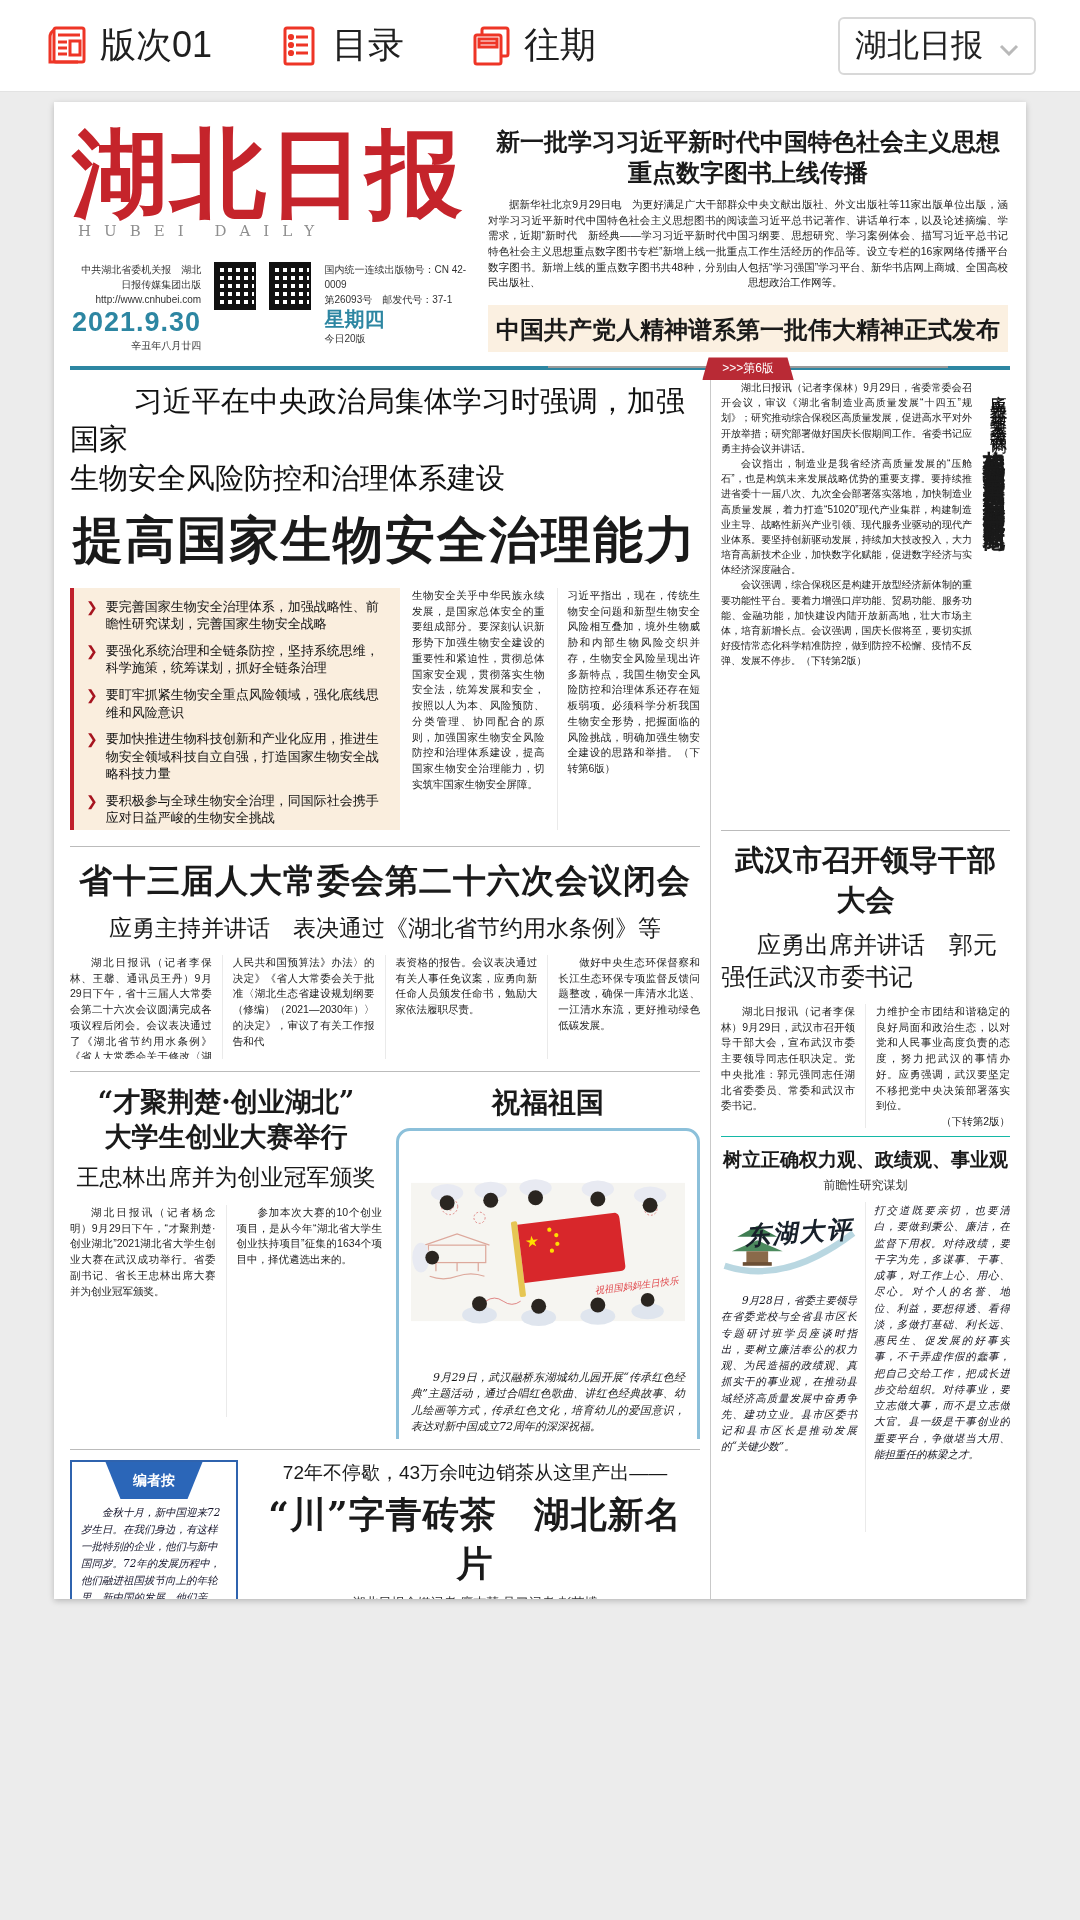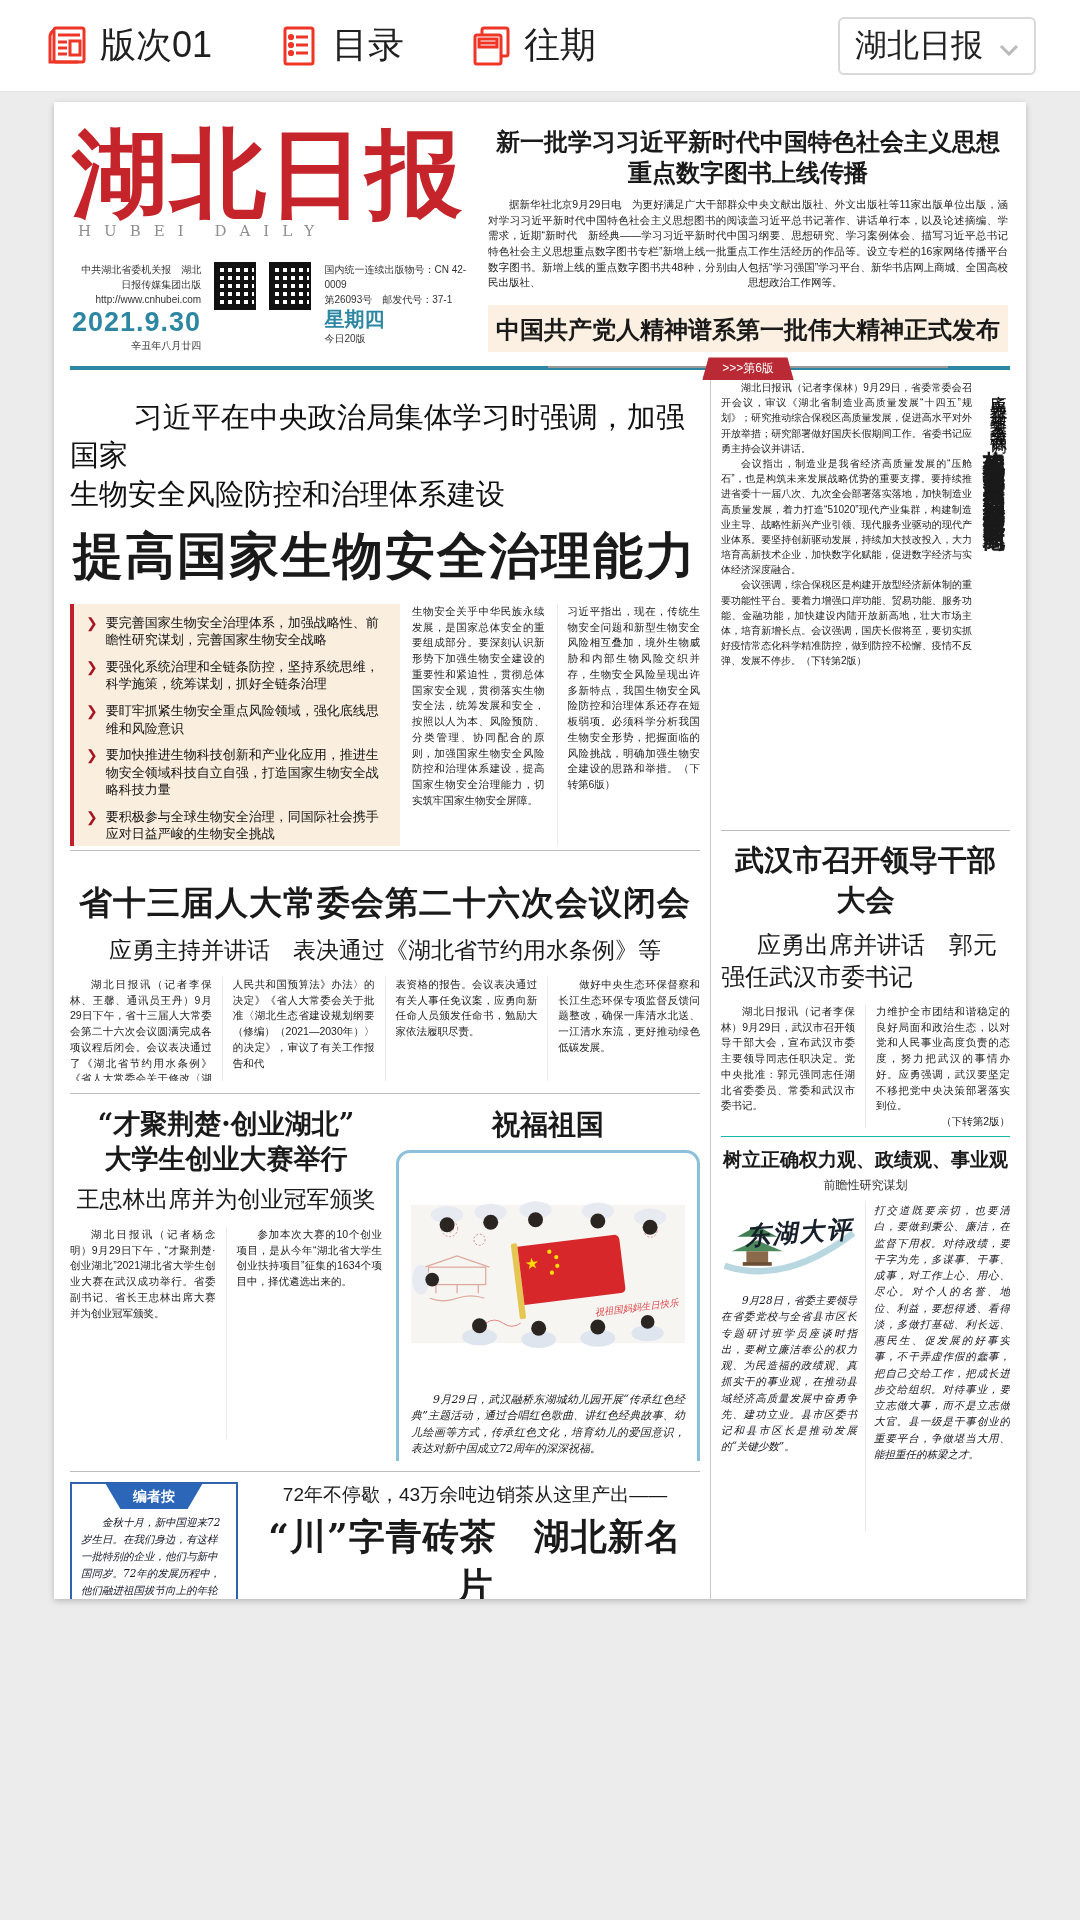--- a/index.html
+++ b/index.html
@@ -42,35 +42,35 @@
   .row-main { display:flex; }
   .col-left { flex:1; padding-right:10px; }
   .col-right { width:300px; border-left:1px solid #c9c9c9; padding-left:10px; }
 
   .bodytxt { font-size:10.5px; line-height:1.5; text-align:justify; color:#222; }
   .cols { display:flex; overflow:hidden; }
   .cols > div { flex:1; }
   .cols > div + div { border-left:1px solid #eaeaea; padding-left:10px; margin-left:10px; }
 
   
-  .lead { padding-top:28px; }
+  .lead { padding-top:12px; }
   .lead-kicker { font-size:29px; line-height:1.32; color:#111; }
   .lead-kicker .l1 { text-indent:2.2em; }
   .lead-headline { text-align:center; font-size:50px; font-weight:900; letter-spacing:2px; margin:10px 0 14px; }
   .lead-body { display:flex; gap:12px; height:242px; overflow:hidden; }
   .lead-left { width:330px; display:flex; flex-direction:column; }
   .bullet-box { background:#faeede; border-left:4px solid #c0202c; padding:10px 12px 4px; }
   .bullet { display:flex; gap:8px; font-size:13px; line-height:1.35; margin-bottom:9px; color:#111; }
   .bullet .bi { color:#a6141f; font-weight:bold; font-size:14px; line-height:1.3; }
   .mini-cols { display:flex; gap:10px; margin-top:7px; flex:1; overflow:hidden; }
   .mini-cols > div { flex:1; }
   .lead-colB, .lead-colC { flex:1; overflow:hidden; }
 
   
-  .npc { border-top:1px solid #bbb; margin-top:4px; padding-top:30px; }
+  .npc { border-top:1px solid #bbb; margin-top:16px; padding-top:12px; }
   .npc-h { text-align:center; font-weight:bold; font-size:33px; letter-spacing:1px; }
   .npc-sub { text-align:center; font-size:23px; margin-top:9px; }
   .npc .cols { height:104px; margin-top:11px; }
 
   
   .mid-row { display:flex; gap:14px; border-top:1px solid #bbb; margin-top:12px; padding-top:12px; height:368px; overflow:hidden; }
   .contest { width:312px; }
   .contest-h { text-align:center; font-weight:bold; font-size:27px; line-height:1.3; }
   .contest-sub { text-align:center; font-size:23px; margin-top:8px; }
   .contest .cols { height:212px; margin-top:12px; }
@@ -78,21 +78,21 @@
   .photo-sec { flex:1; }
   .photo-title { text-align:center; font-weight:bold; font-size:28px; }
   .photo-frame { border:3px solid #8cc0da; border-radius:14px; padding:10px 12px 8px; margin-top:6px; }
   .photo-frame svg { display:block; width:100%; height:222px; }
   .photo-cap { font-size:11px; line-height:1.5; margin-top:7px; text-align:justify; }
   .photo-credit { font-size:11px; text-align:right; margin-top:2px; }
 
   
   .bottom-row { display:flex; gap:12px; border-top:1px solid #bbb; margin-top:10px; padding-top:10px; height:214px; position:relative; }
   .note { width:168px; height:146px; border:2px solid #2f63ae; padding:4px 9px; font-size:10.5px; line-height:1.62; color:#14142a; overflow:hidden; }
-  .note-ribbon { width:98px; margin:-5px auto 5px; background:#2b66b8; color:#fff; text-align:center; font-size:14px; font-weight:bold; font-style:normal; padding:2px 0; clip-path:polygon(0 0,100% 0,84% 100%,16% 100%); }
+  .note-ribbon { width:98px; margin:-5px auto 5px; background:#2b66b8; color:#fff; text-align:center; font-size:14px; font-weight:bold; font-style:normal; padding:8px 0; clip-path:polygon(0 0,100% 0,84% 100%,16% 100%); }
   .tea { flex:1; display:flex; flex-direction:column; }
   .tea-kicker { text-align:center; font-size:19px; }
   .tea-h { text-align:center; font-weight:bold; font-size:36px; margin-top:5px; letter-spacing:1px; }
   .tea-by { text-align:center; font-size:13px; color:#333; margin-top:5px; }
 
   
   .prov { display:flex; gap:8px; height:452px; overflow:hidden; padding-top:10px; }
   .prov-body { flex:1; font-size:10px; line-height:1.52; text-align:justify; color:#222; overflow:hidden; }
   .prov-body p { text-indent:2em; }
   .prov-heads { writing-mode:vertical-rl; display:flex; gap:6px; }

